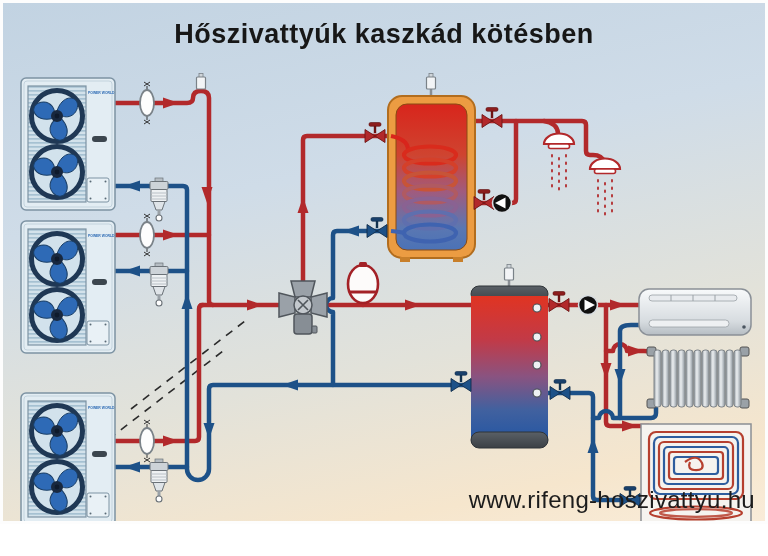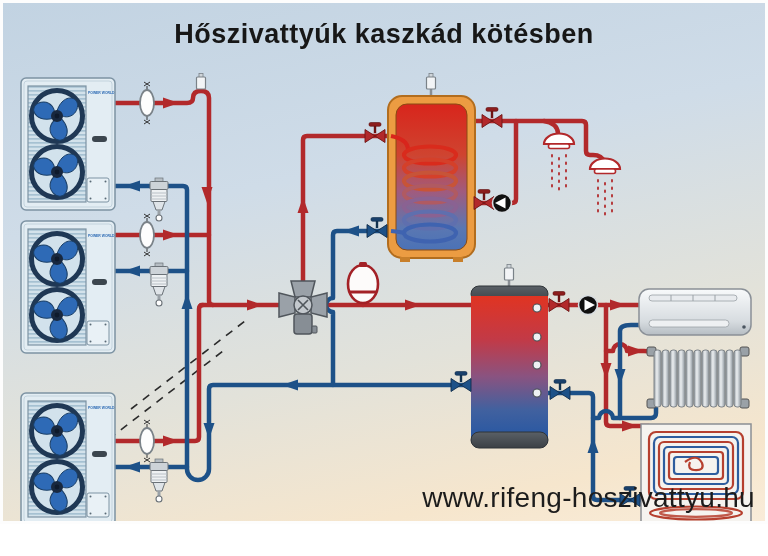--- a/index.html
+++ b/index.html
@@ -8,21 +8,21 @@
     border:3px solid #fdfdfd;overflow:hidden;
     background:linear-gradient(168deg,#c2d3e2 0%,#cfdce8 35%,#e2e2da 65%,#f6e6cd 88%,#f9ecd9 100%);
     font-family:"Liberation Sans",sans-serif;
   }
   .title{
     position:absolute;left:0;right:0;top:16px;text-align:center;
     font-size:27px;font-weight:700;letter-spacing:.5px;color:#171717;
   }
   .url{
     position:absolute;right:10px;bottom:7px;
-    font-size:28px;font-weight:400;color:#1c1c1c;letter-spacing:.3px;margin-top:12px;
+    font-size:24px;font-weight:400;color:#1c1c1c;letter-spacing:.3px;margin-top:12px;
   }
   svg.diagram{position:absolute;left:0;top:0;}
 </style>
 </head>
 <body>
 
 <div class="stage">
 
   <div class="title">Hőszivattyúk kaszkád kötésben</div>
 

